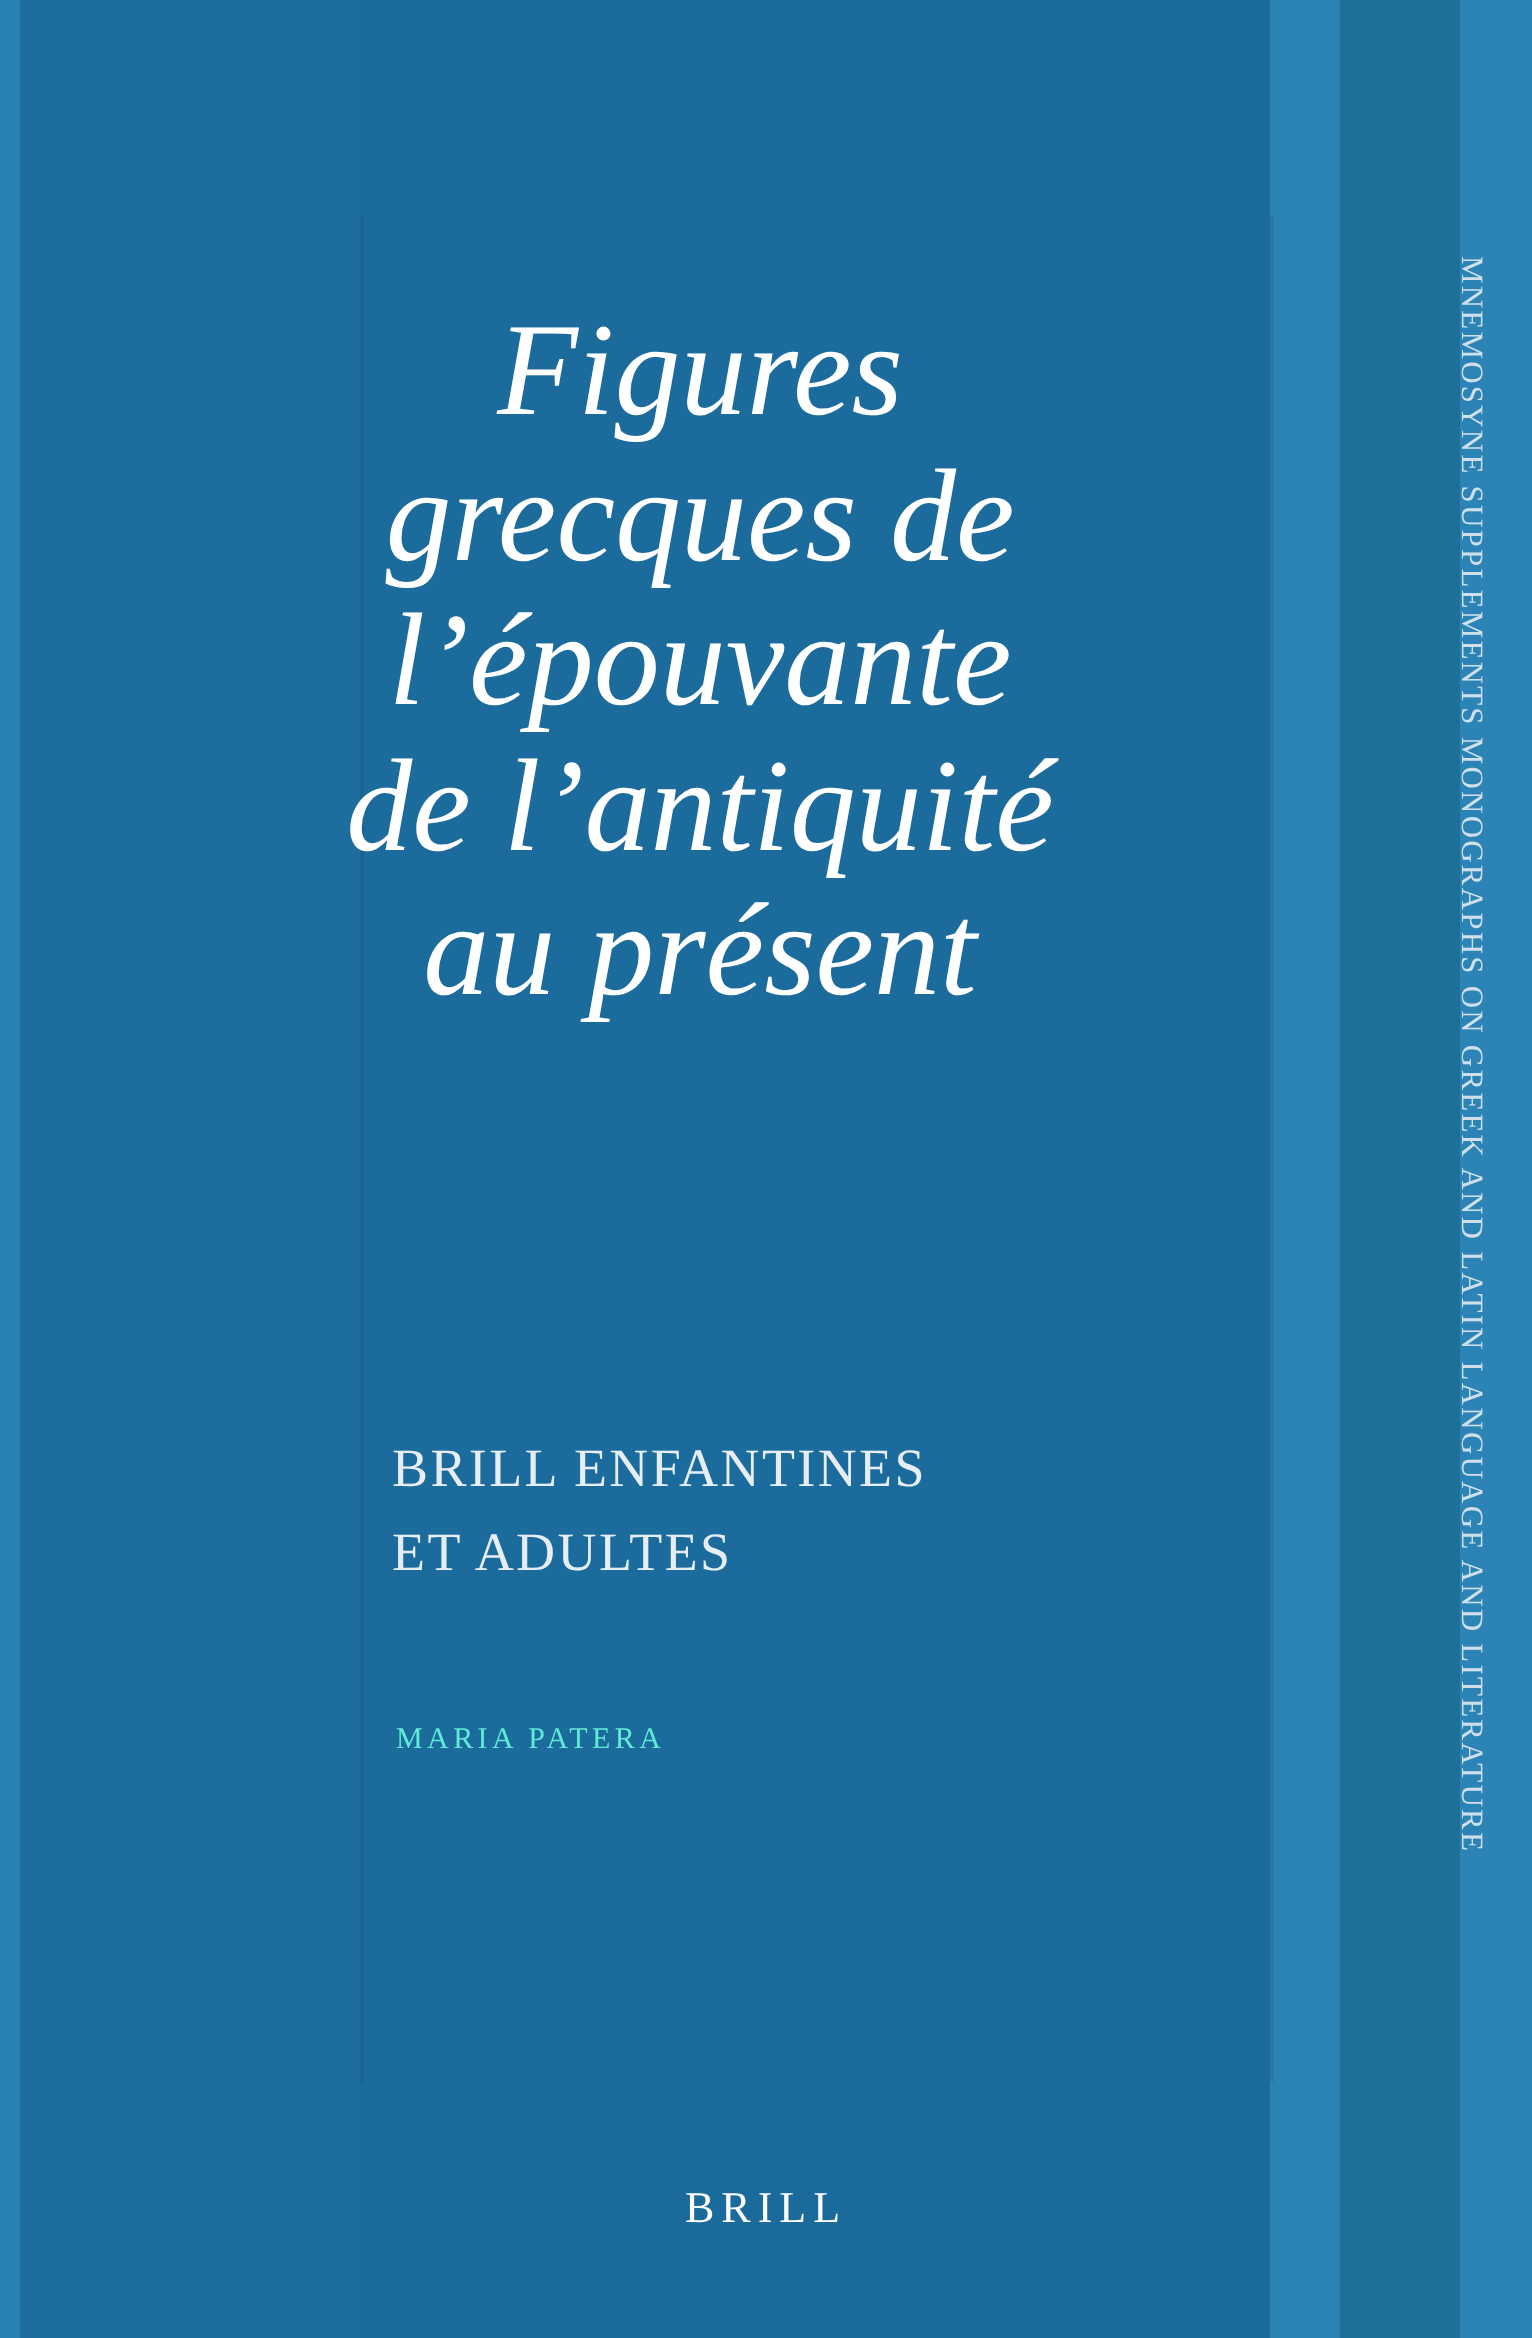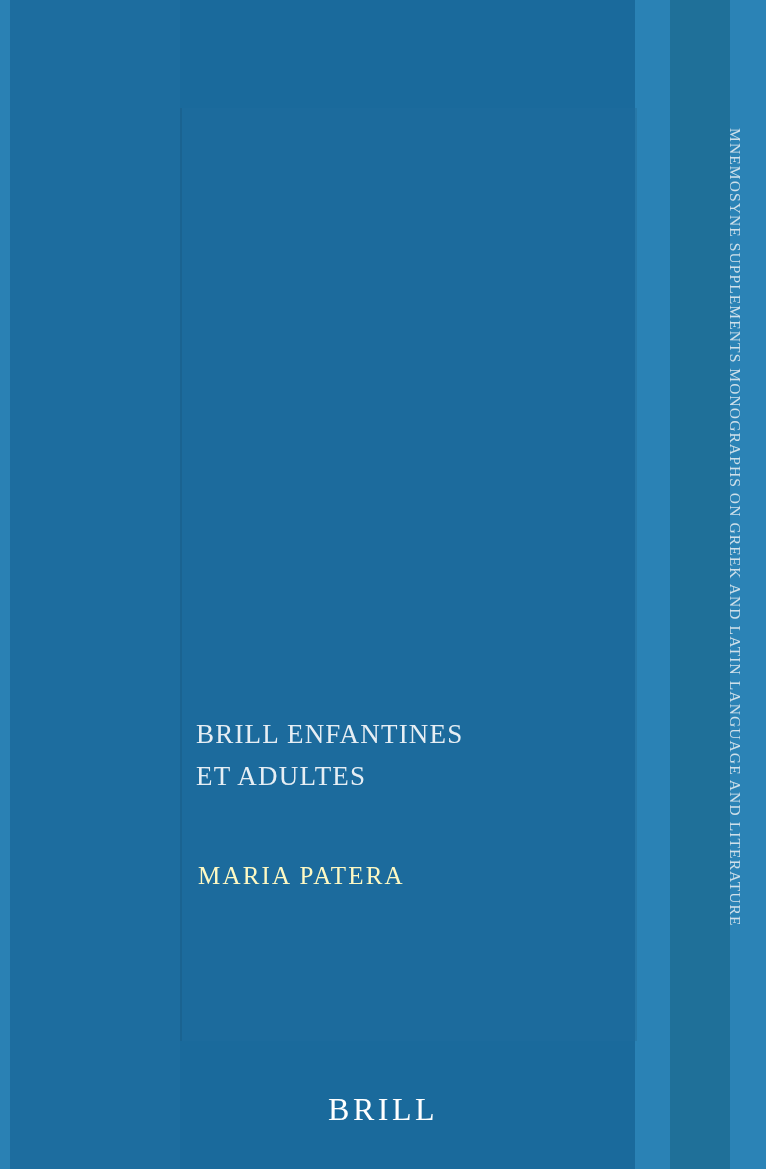--- a/index.html
+++ b/index.html
@@ -97,35 +97,35 @@
     line-height: 1.55;
     letter-spacing: 1.2px;
     white-space: pre-line;
   }
 
   .author {
     position: absolute;
     left: 198px;
     top: 862px;
     width: 460px;
-    color: #fef9c3;
+    color: #5eead4;
     font-family: "Liberation Serif", serif;
-    font-size: 25px;
+    font-size: 15px;
     letter-spacing: 2.2px;
   }
 
   .publisher {
     position: absolute;
     left: 0;
     right: 0;
     top: 1091px;
     text-align: center;
     color: #ffffff;
     font-family: "Liberation Serif", serif;
-    font-size: 32px;
+    font-size: 22px;
     letter-spacing: 3.5px;
   }
 
   
   .series {
     position: absolute;
     right: 22px;
     top: 128px;
     height: 900px;
     width: 30px;
@@ -151,20 +151,25 @@
   <div class="band band-f"></div>
 
   <div class="seam" style="left:180px;"></div>
   <div class="seam" style="left:635px;"></div>
 
   <div class="top-strip-inner"></div>
   <div class="bottom-strip"></div>
 
   <div class="content">
 
+    <div class="title">Figures
+grecques de
+l’épouvante
+de l’antiquité
+au présent</div>
 
     <div class="subtitle">BRILL ENFANTINES
 ET ADULTES</div>
 
     <div class="author">MARIA PATERA</div>
 
     <div class="publisher">BRILL</div>
 
     <div class="series">MNEMOSYNE SUPPLEMENTS MONOGRAPHS ON GREEK AND LATIN LANGUAGE AND LITERATURE</div>
 

